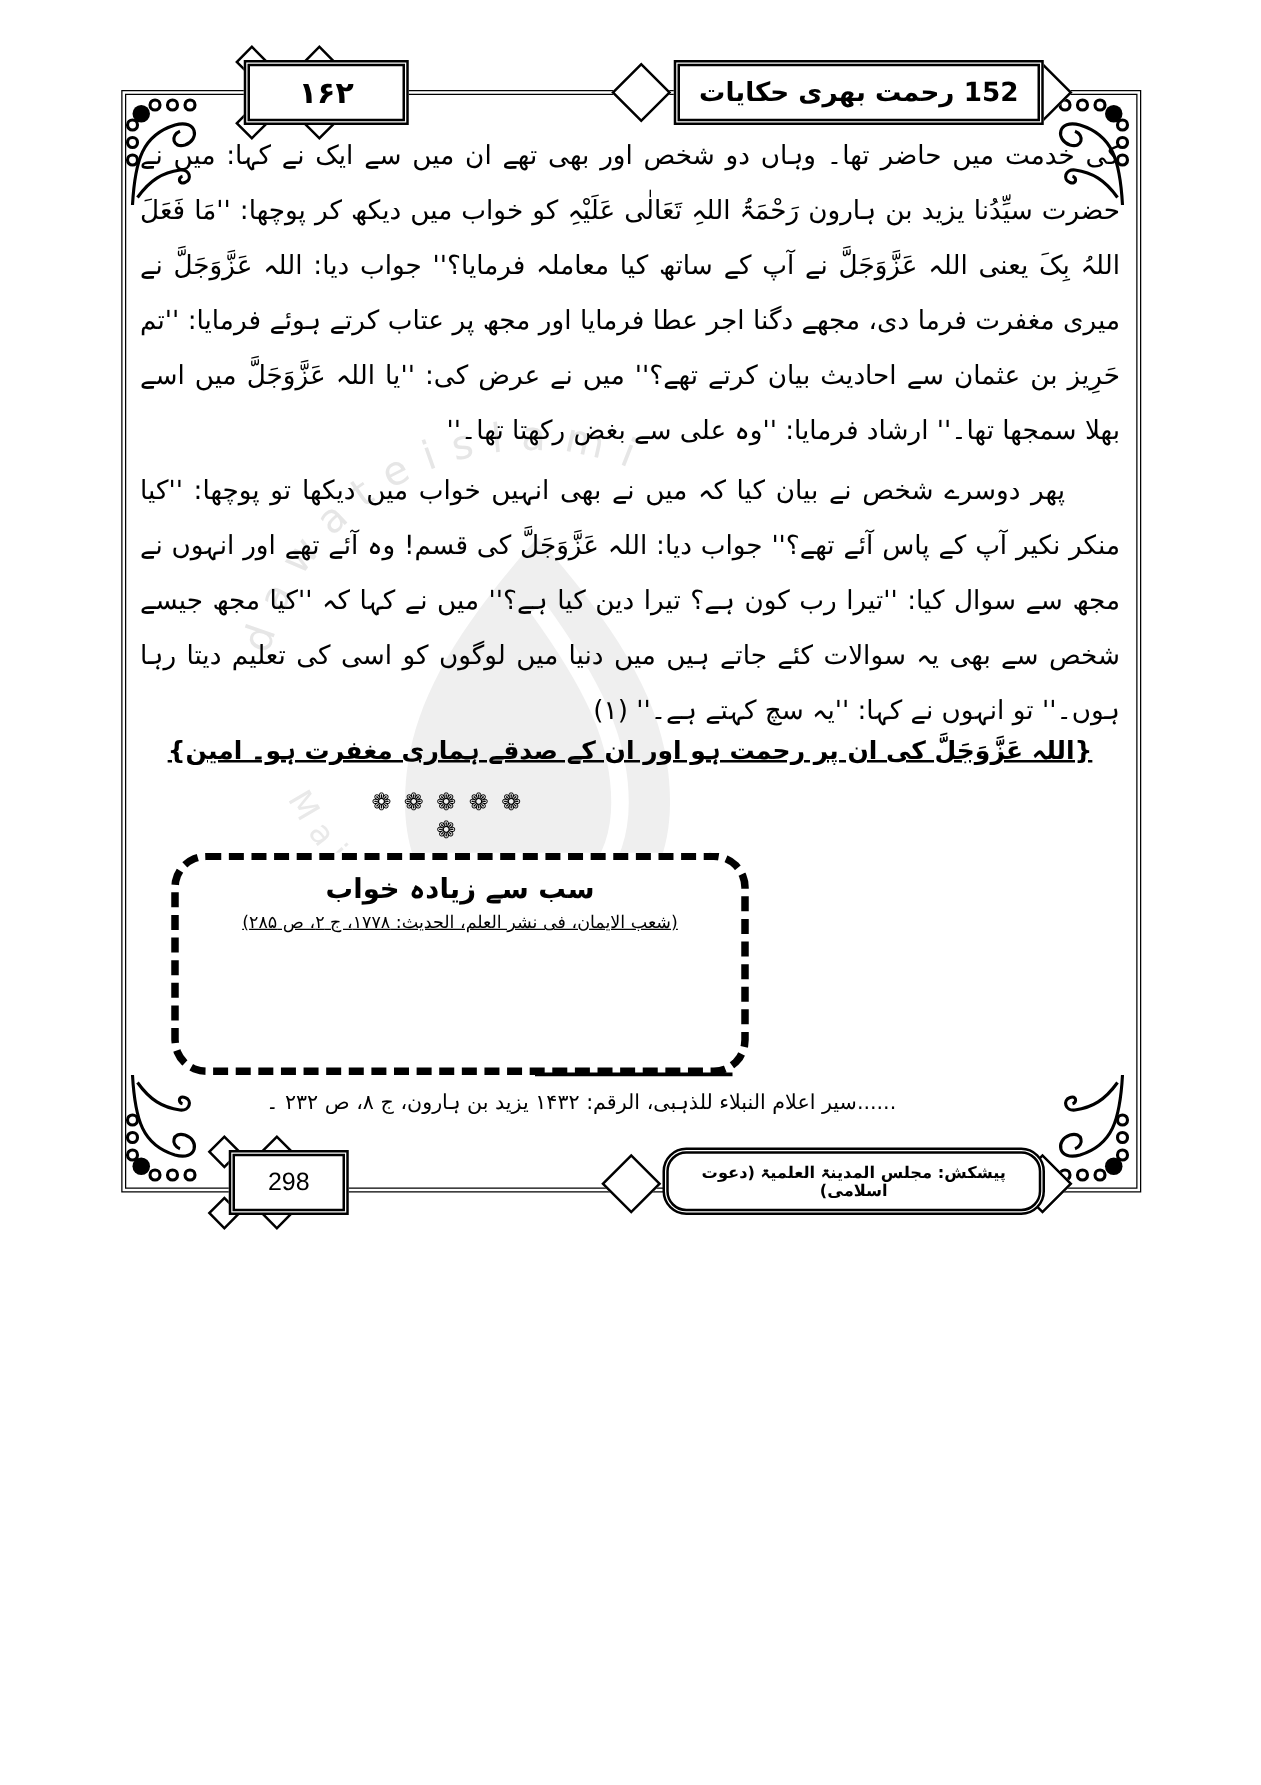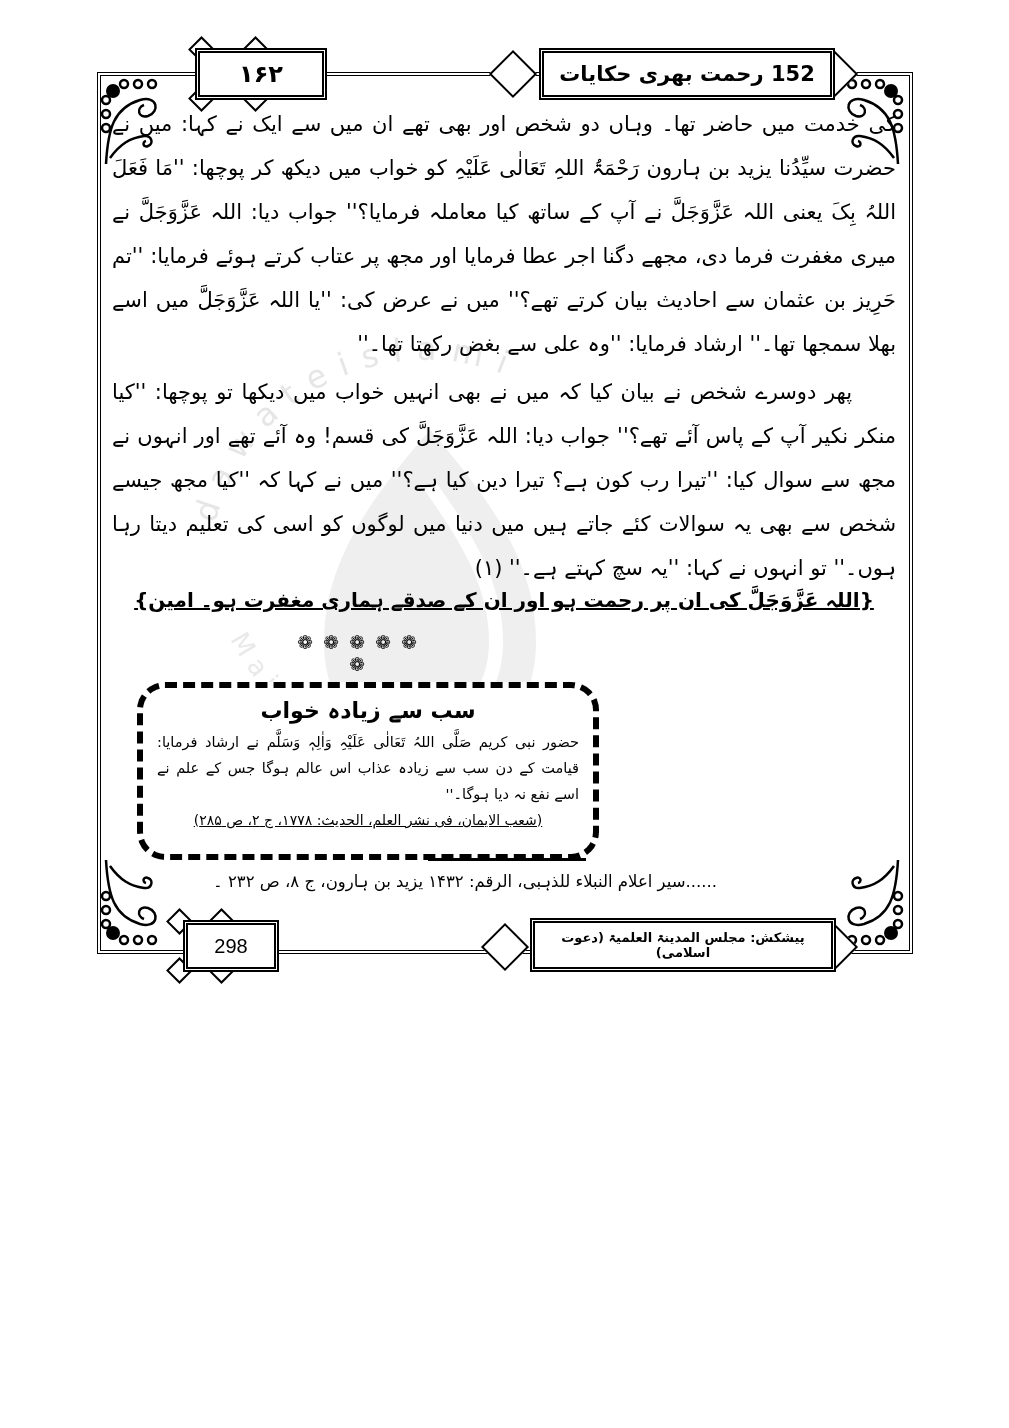--- a/index.html
+++ b/index.html
@@ -37,21 +37,21 @@
   .hdr-num{font-size:24px;font-weight:bold;}
   .hdr-title-wrap{left:512px;top:48px;width:296px;height:52px;text-align:right;}
   .hdr-title{font-size:21px;font-weight:bold;direction:rtl;}
   .end-diamond{
     position:absolute;width:30px;height:30px;background:#fff;border:2px solid #000;
     transform:rotate(45deg);top:9px;z-index:0;
   }
   .ftr-num-wrap{left:156px;top:920px;width:96px;height:52px;}
   .ftr-num{font-size:20px;font-family:"Liberation Sans",sans-serif;}
   .ftr-pub-wrap{left:503px;top:918px;width:306px;height:54px;}
-  .ftr-pub{font-size:13px;font-weight:bold;direction:rtl;padding:0 8px;text-align:center;}
+  .ftr-pub{font-size:13px;font-weight:bold;direction:rtl;padding:0 8px;text-align:center;border-radius:19px;}
   
   .body-text{
     position:absolute;left:108px;top:98px;width:792px;z-index:2;
     direction:rtl;font-size:21px;line-height:44px;text-align:justify;
   }
   .body-text p{margin:4px;}
   .body-text p.indent{text-indent:44px;}
   .dua{
     position:absolute;left:108px;top:588px;width:792px;z-index:2;
     direction:rtl;font-size:20px;text-align:center;font-weight:bold;text-decoration:underline;
@@ -179,21 +179,20 @@
     <p>کی خدمت میں حاضر تھا۔ وہاں دو شخص اور بھی تھے ان میں سے ایک نے کہا: میں نے حضرت سیِّدُنا یزید بن ہارون رَحْمَۃُ اللہِ تَعَالٰی عَلَیْہِ کو خواب میں دیکھ کر پوچھا: ''مَا فَعَلَ اللہُ بِکَ یعنی اللہ عَزَّوَجَلَّ نے آپ کے ساتھ کیا معاملہ فرمایا؟'' جواب دیا: اللہ عَزَّوَجَلَّ نے میری مغفرت فرما دی، مجھے دگنا اجر عطا فرمایا اور مجھ پر عتاب کرتے ہوئے فرمایا: ''تم حَرِیز بن عثمان سے احادیث بیان کرتے تھے؟'' میں نے عرض کی: ''یا اللہ عَزَّوَجَلَّ میں اسے بھلا سمجھا تھا۔'' ارشاد فرمایا: ''وہ علی سے بغض رکھتا تھا۔''</p>
     <p class="indent">پھر دوسرے شخص نے بیان کیا کہ میں نے بھی انہیں خواب میں دیکھا تو پوچھا: ''کیا منکر نکیر آپ کے پاس آئے تھے؟'' جواب دیا: اللہ عَزَّوَجَلَّ کی قسم! وہ آئے تھے اور انہوں نے مجھ سے سوال کیا: ''تیرا رب کون ہے؟ تیرا دین کیا ہے؟'' میں نے کہا کہ ''کیا مجھ جیسے شخص سے بھی یہ سوالات کئے جاتے ہیں میں دنیا میں لوگوں کو اسی کی تعلیم دیتا رہا ہوں۔'' تو انہوں نے کہا: ''یہ سچ کہتے ہے۔'' (۱)</p>
   </div>
 
   <div class="dua">{اللہ عَزَّوَجَلَّ کی ان پر رحمت ہو اور ان کے صدقے ہماری مغفرت ہو۔ امین}</div>
 
   <div class="flowers">❁ ❁ ❁ ❁ ❁ ❁</div>
 
   <div class="hadith-box">
     <div class="hadith-title">سب سے زیادہ خواب</div>
-    <p class="hadith-text">حضور نبی کریم صَلَّی اللہُ تَعَالٰی عَلَیْہِ وَاٰلِہٖ وَسَلَّم نے ارشاد فرمایا: قیامت کے دن سب سے زیادہ عذاب اس عالم ہوگا جس کے علم نے اسے نفع نہ دیا ہوگا۔''</p>
     <div class="hadith-ref">(شعب الایمان، فی نشر العلم، الحدیث: ۱۷۷۸، ج ۲، ص ۲۸۵)</div>
   </div>
 
   <div class="footnote-rule"></div>
   <div class="footnote">......سیر اعلام النبلاء للذہبی، الرقم: ۱۴۳۲ یزید بن ہارون، ج ۸، ص ۲۳۲ ۔</div>
 
   <div class="box-wrap ftr-num-wrap">
     <span class="spike" style="left:14px;top:-8px;"></span>
     <span class="spike" style="left:56px;top:-8px;"></span>
     <span class="spike" style="left:14px;bottom:-8px;"></span>

